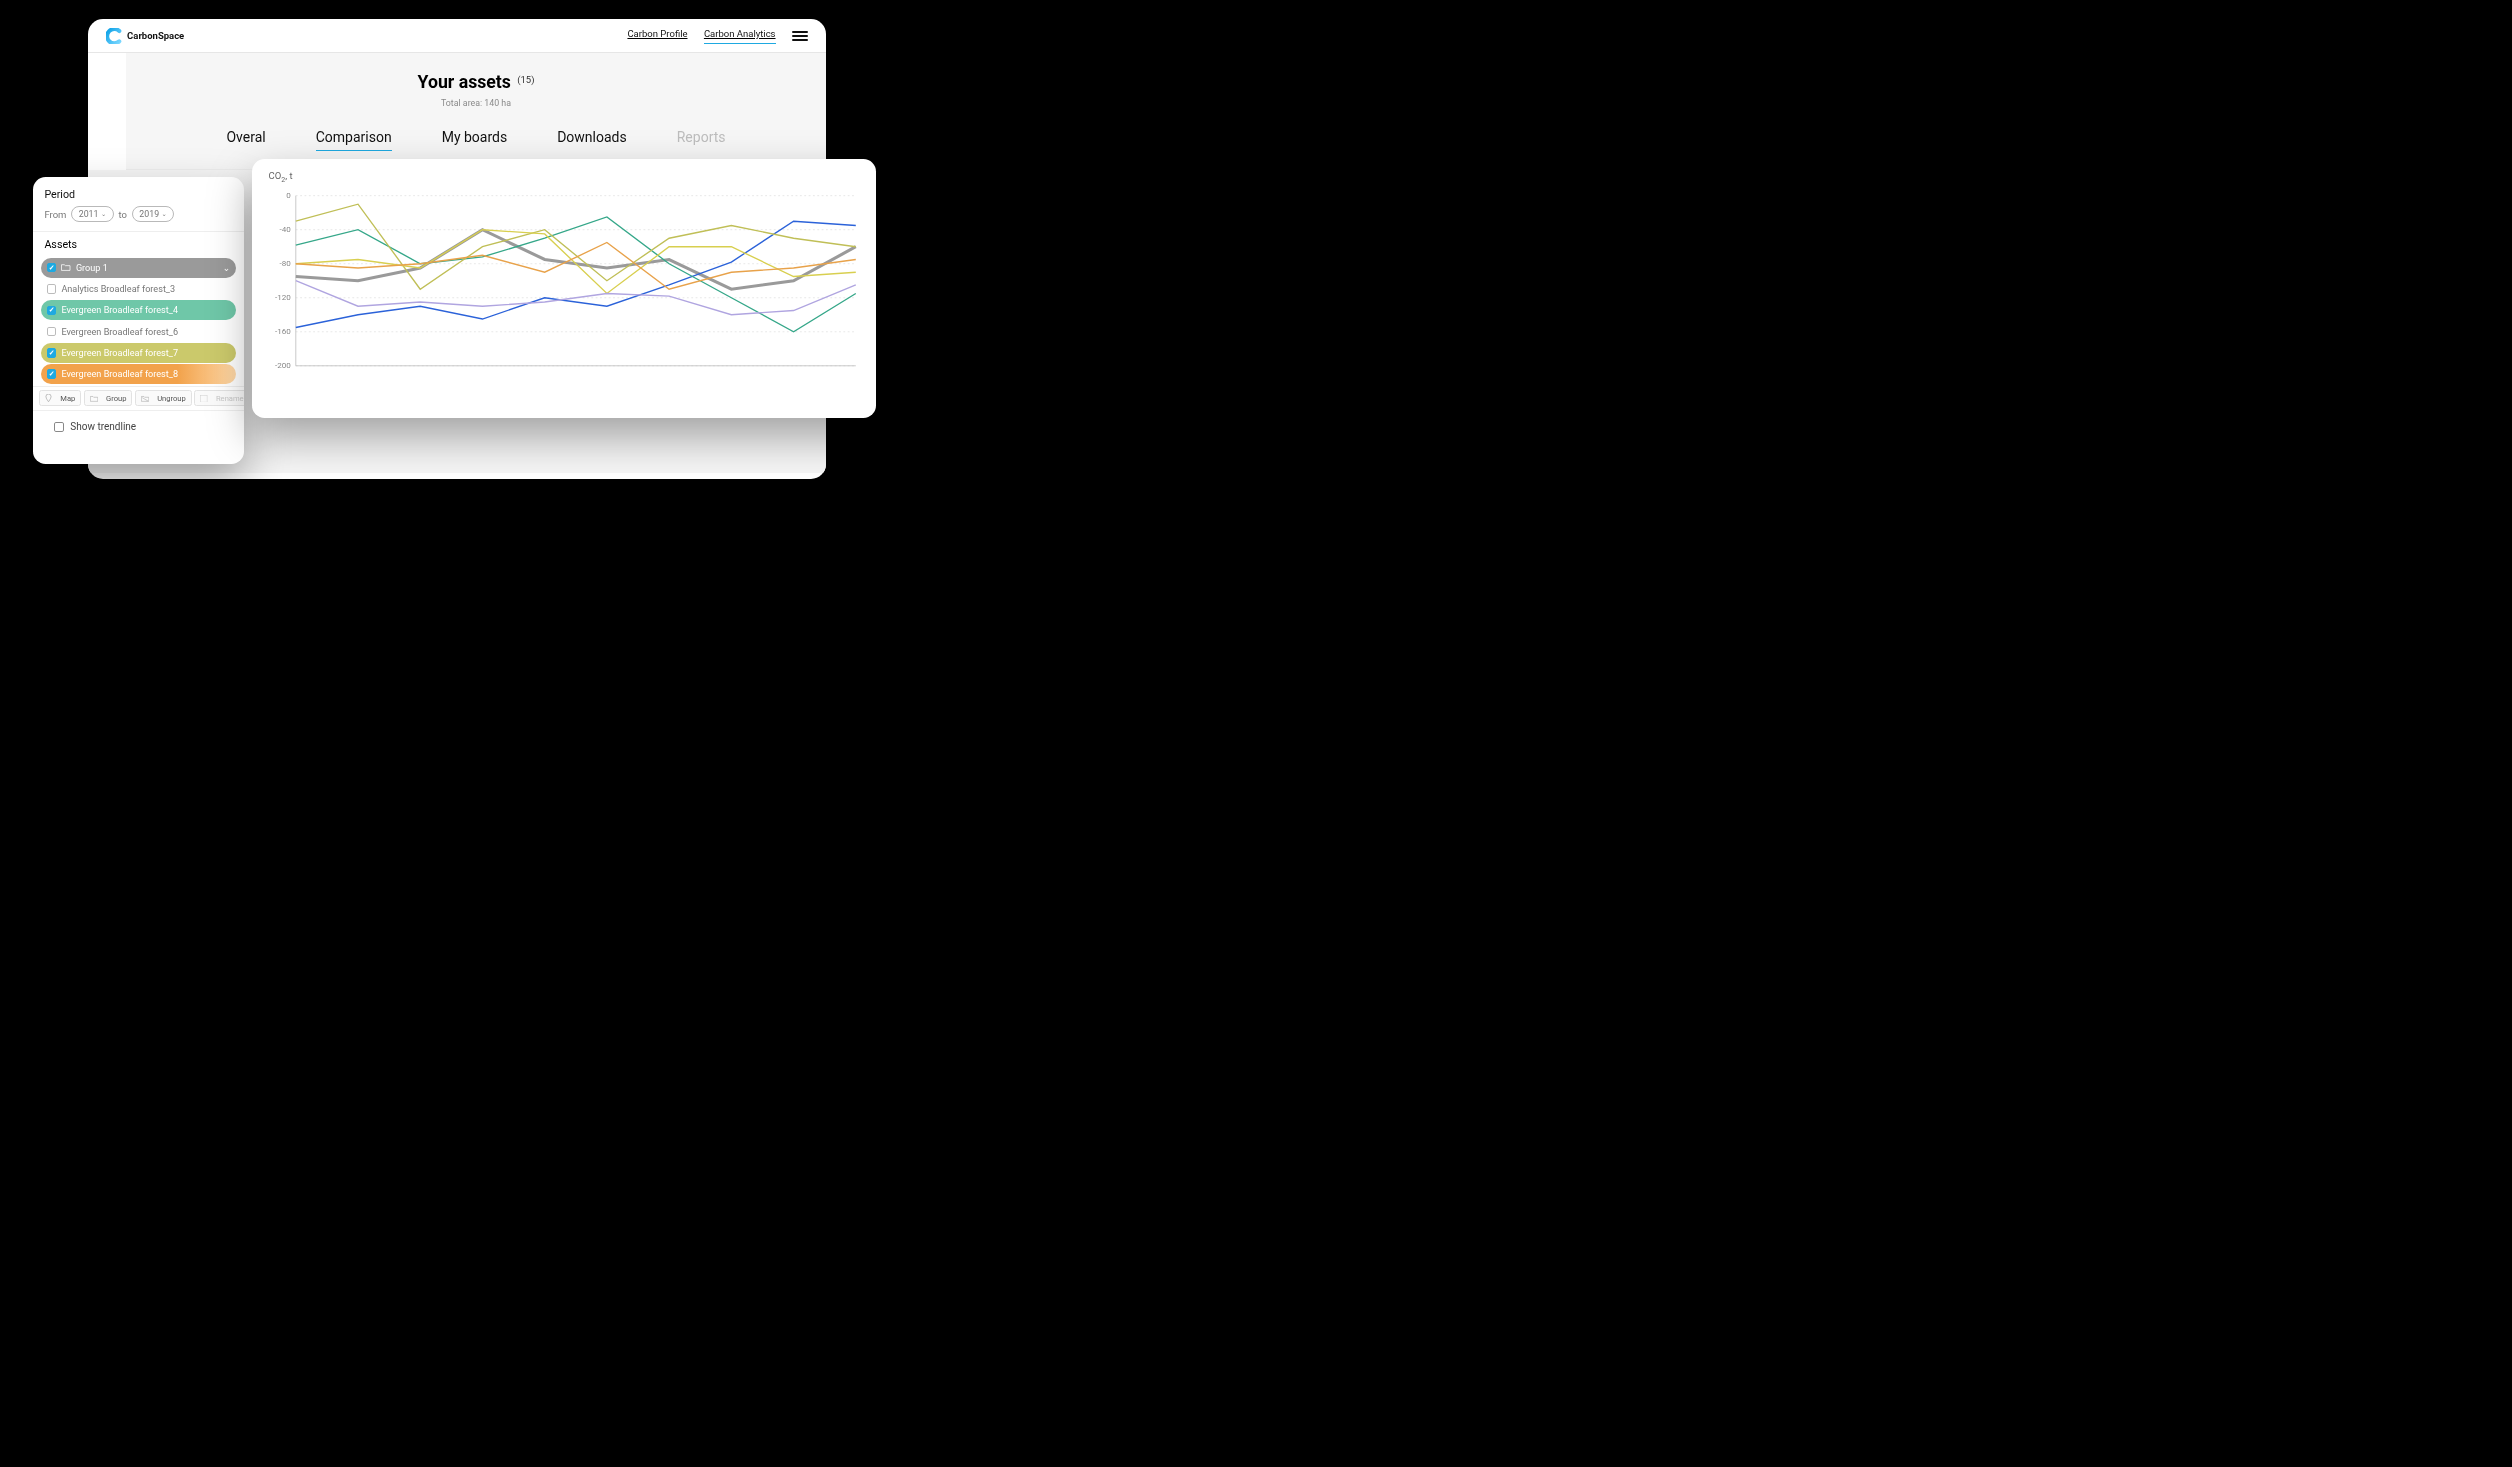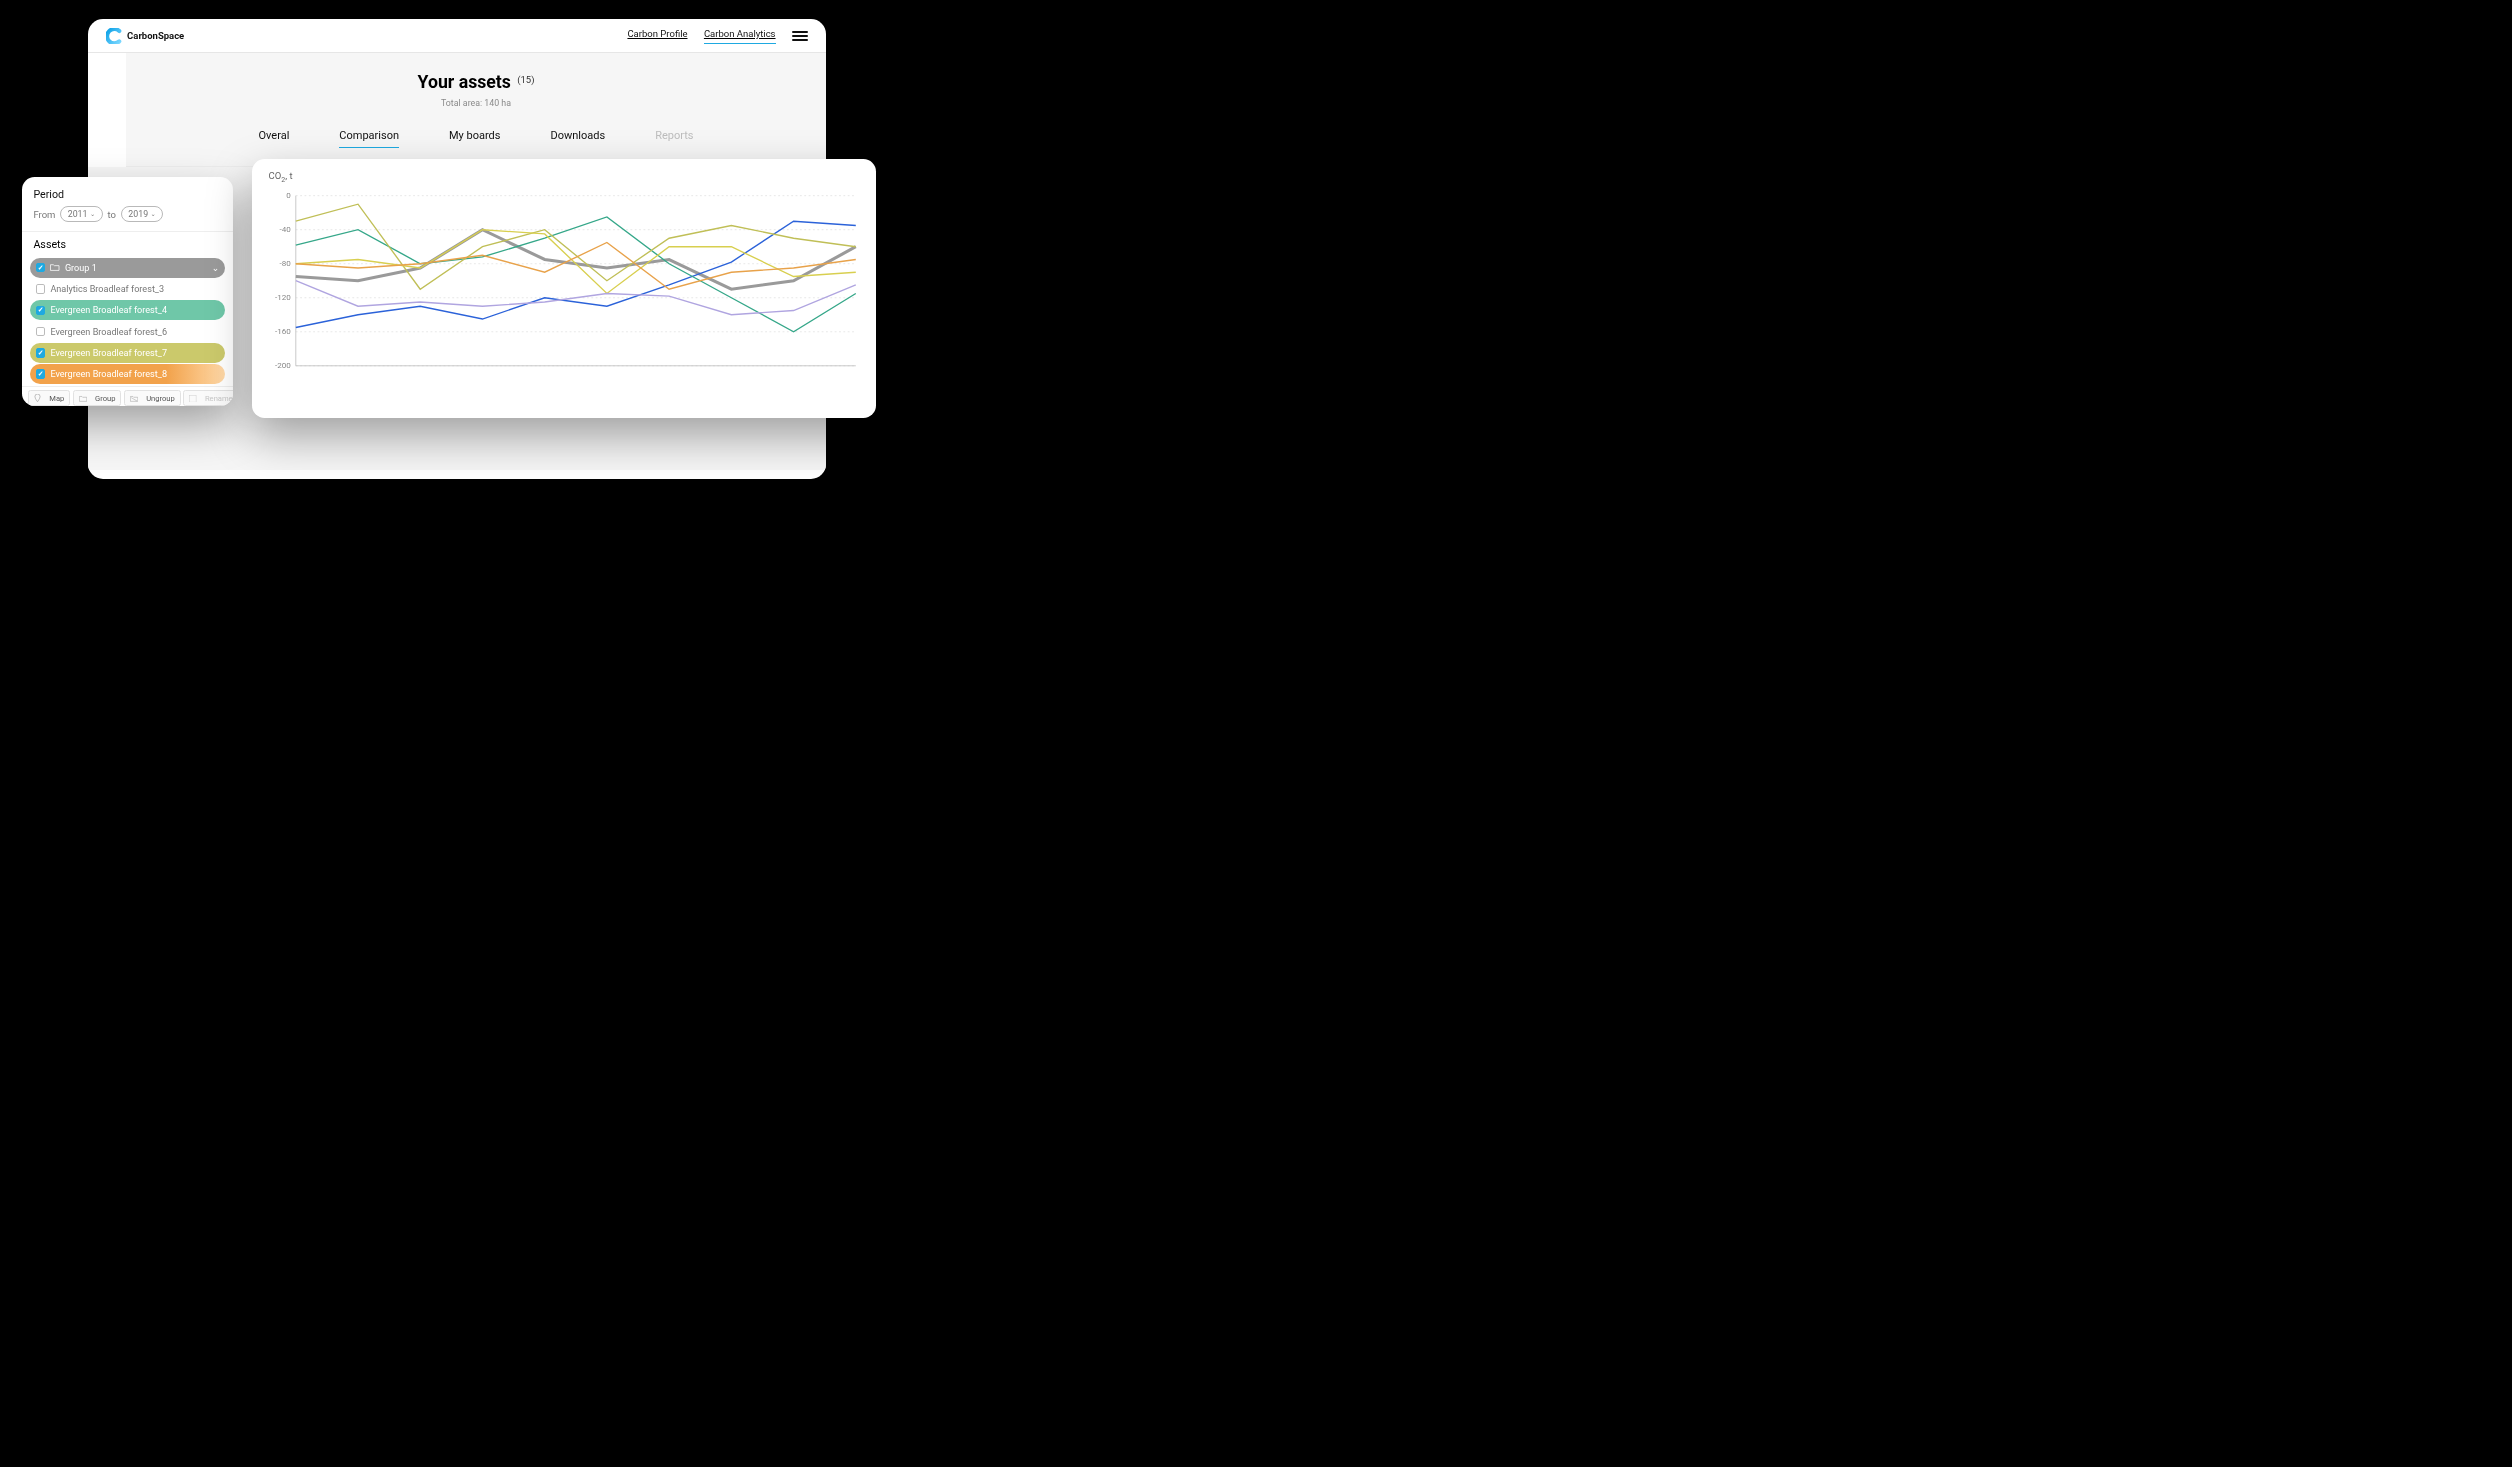--- a/index.html
+++ b/index.html
@@ -19,29 +19,29 @@
   .nav-link.active { border-bottom-color: #1ea9e1; }
   .hamburger { width: 16.4px; cursor: pointer; }
   .hamburger div { height: 1.9px; background: #111; margin: 2.5px 0; border-radius: 1.3px; }
 
   .section-hdr { background: #f6f6f6; text-align: center; padding: 19px 0 17.7px; border-bottom: 0.6px solid #eee; margin-left: 38px;}
   .title-row { display: inline-flex; align-items: baseline; gap: 6.3px; }
   .title-main { font-size: 17.7px; font-weight: 700; }
   .title-count { font-size: 9.5px; color: #333; position: relative; top:-5px;}
   .subline { color: #8a8a8a; font-size: 8.8px; margin-top: 6.3px; }
   .tabs { display: flex; justify-content: center; gap: 50px; margin-top: 21.4px; }
-  .tab { font-size: 11px; color: #111; padding-bottom: 5px; cursor: pointer; border-bottom: 1.9px solid transparent; }
+  .tab { font-size: 14px; color: #111; padding-bottom: 5px; cursor: pointer; border-bottom: 1.9px solid transparent; }
   .tab.active { border-bottom-color: #1ea9e1; }
   .tab.disabled { color: #bdbdbd; cursor: default; }
 
   .body-bg { background: #f6f6f6; height: 303px; }
 
   
   .panel {
-    position: absolute; left: 22px; top: 177px; width: 211px; height: 229px;
+    position: absolute; left: 33px; top: 177px; width: 211px; height: 287px;
     background: #fff; border-radius: 12.6px; box-shadow: 0 19px 44px rgba(0,0,0,.35);
     padding: 11.4px 0 0; overflow: hidden;
   }
   .panel .sec-label { font-size: 10.7px; color: #111; padding: 0 11.4px 5px; }
   .period-row { display: flex; align-items: center; gap: 5px; padding: 0 11.4px 8.8px; color:#777; font-size:9.5px;}
   .pill { border: 0.9px solid #b9b9b9; border-radius: 630px; padding: 1.9px 6.3px; color: #777; display: inline-flex; align-items:center; gap:2.5px; cursor:pointer; font-size:8.8px;}
   .pill .caret { font-size: 6.3px; }
   .hr { border: none; border-top: 0.6px solid #eee; margin: 0 0 6.3px; }
   .assets-head { font-size: 10.7px; padding: 0 11.4px 6.3px; }
   .asset-list { margin: 0 7.6px; }

